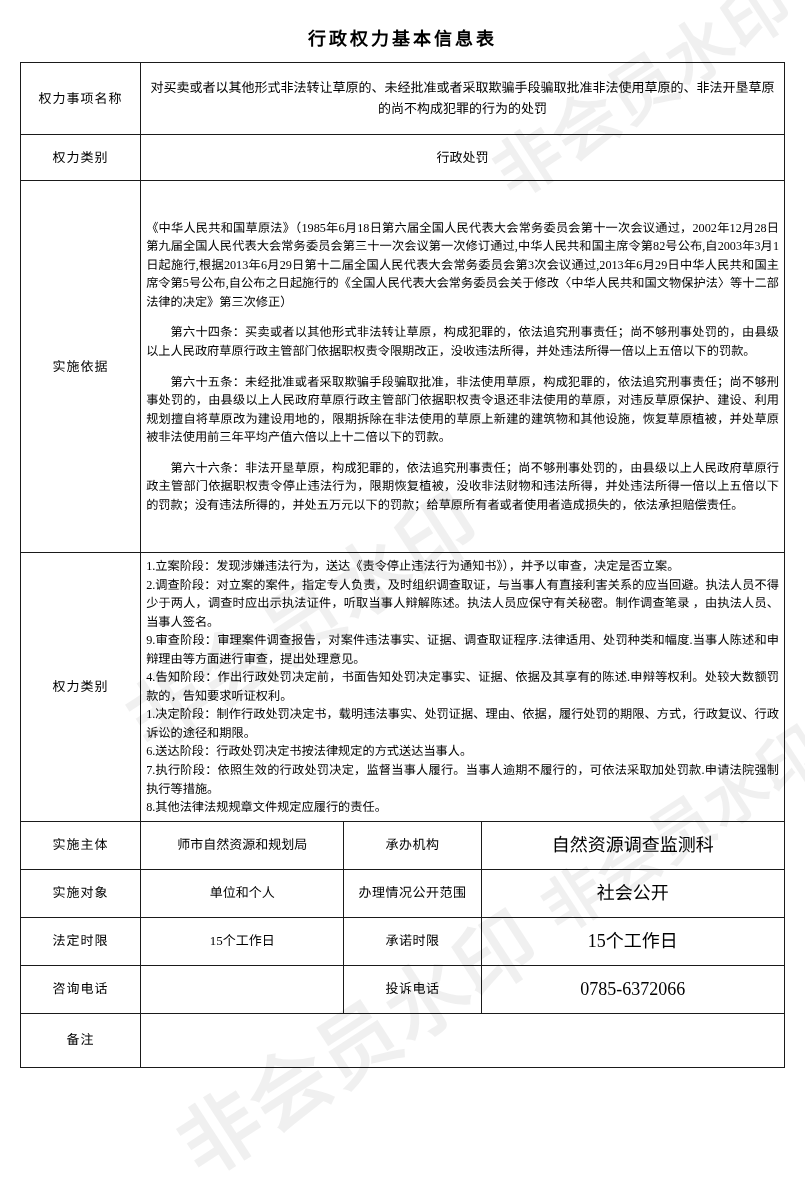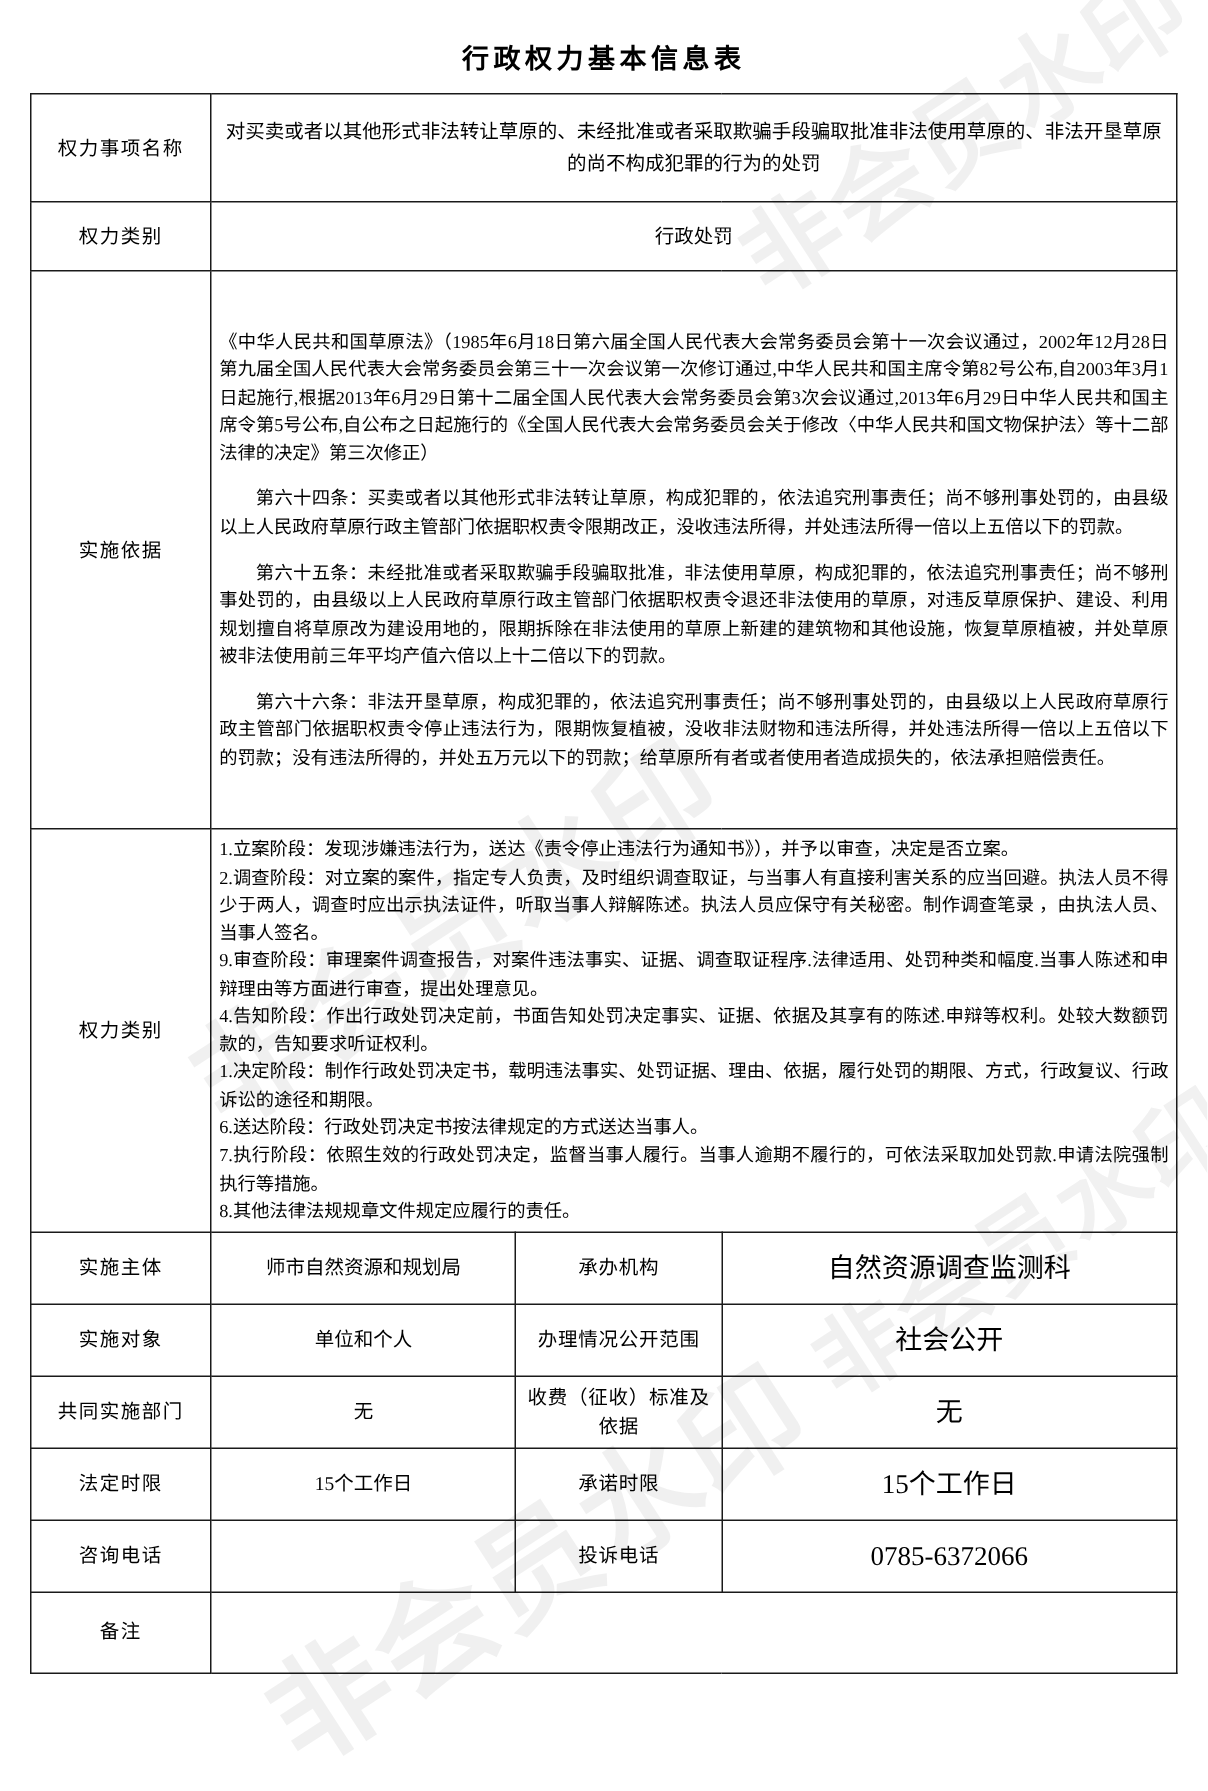--- a/index.html
+++ b/index.html
@@ -193,26 +193,20 @@
         <td class="value-wide">自然资源调查监测科</td>
       </tr>
 
       <tr class="r-obj">
         <td class="label">实施对象</td>
         <td class="value-center">单位和个人</td>
         <td class="label-mid">办理情况公开范围</td>
         <td class="value-wide">社会公开</td>
       </tr>
 
-      <tr class="r-joint">
-        <td class="label">共同实施部门</td>
-        <td class="value-center">无</td>
-        <td class="label-mid">收费（征收）标准及依据</td>
-        <td class="value-wide">无</td>
-      </tr>
 
       <tr class="r-time">
         <td class="label">法定时限</td>
         <td class="value-center">15个工作日</td>
         <td class="label-mid">承诺时限</td>
         <td class="value-wide">15个工作日</td>
       </tr>
 
       <tr class="r-phone">
         <td class="label">咨询电话</td>

